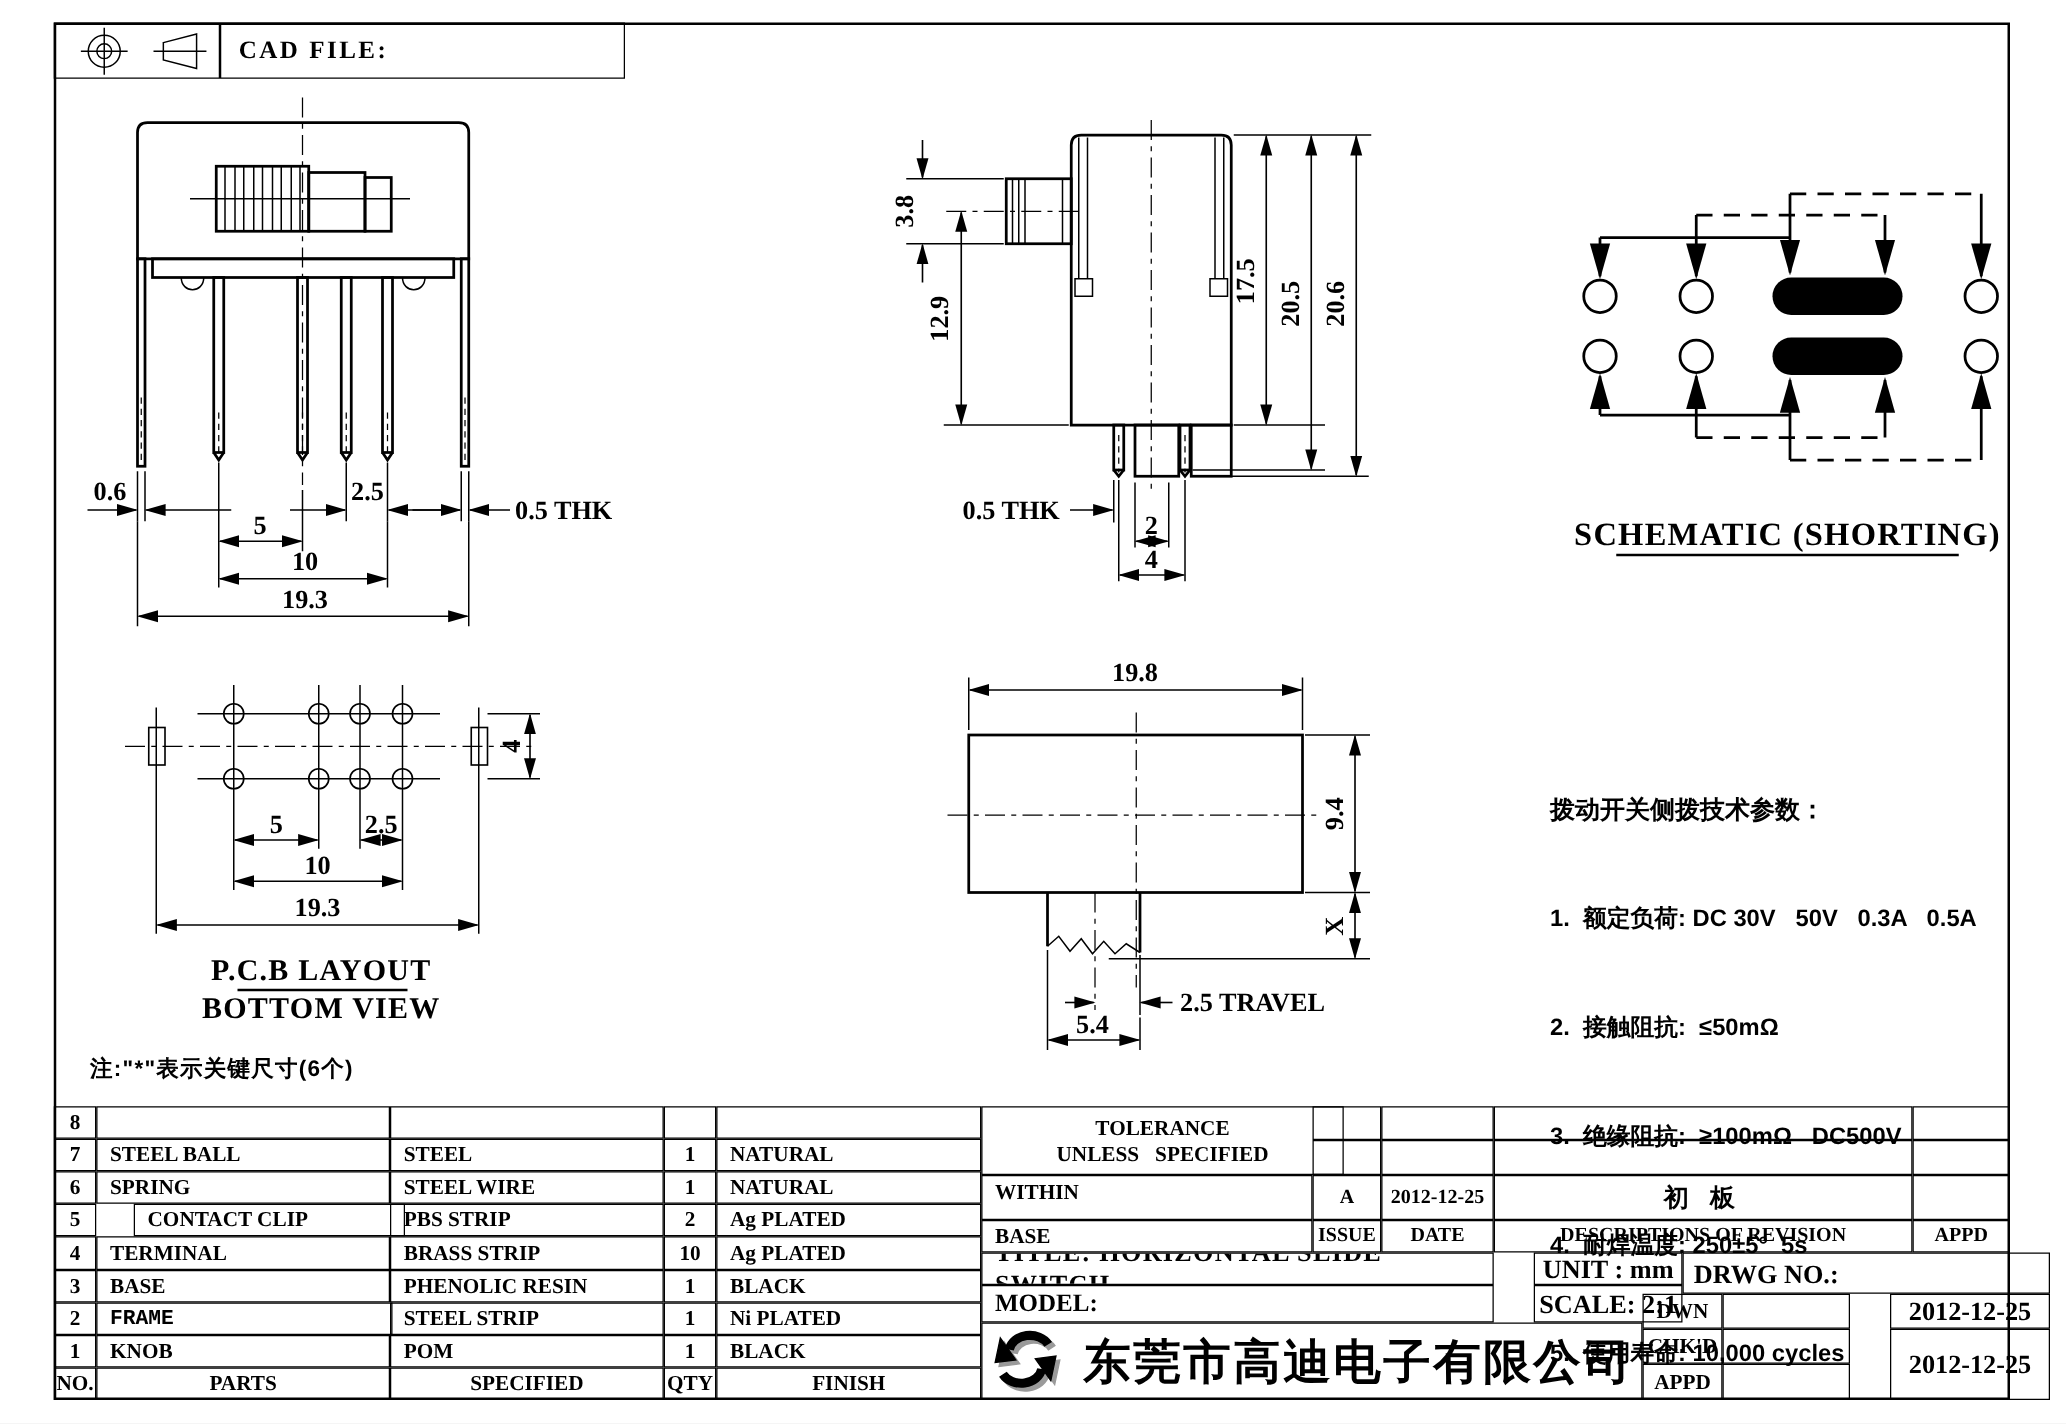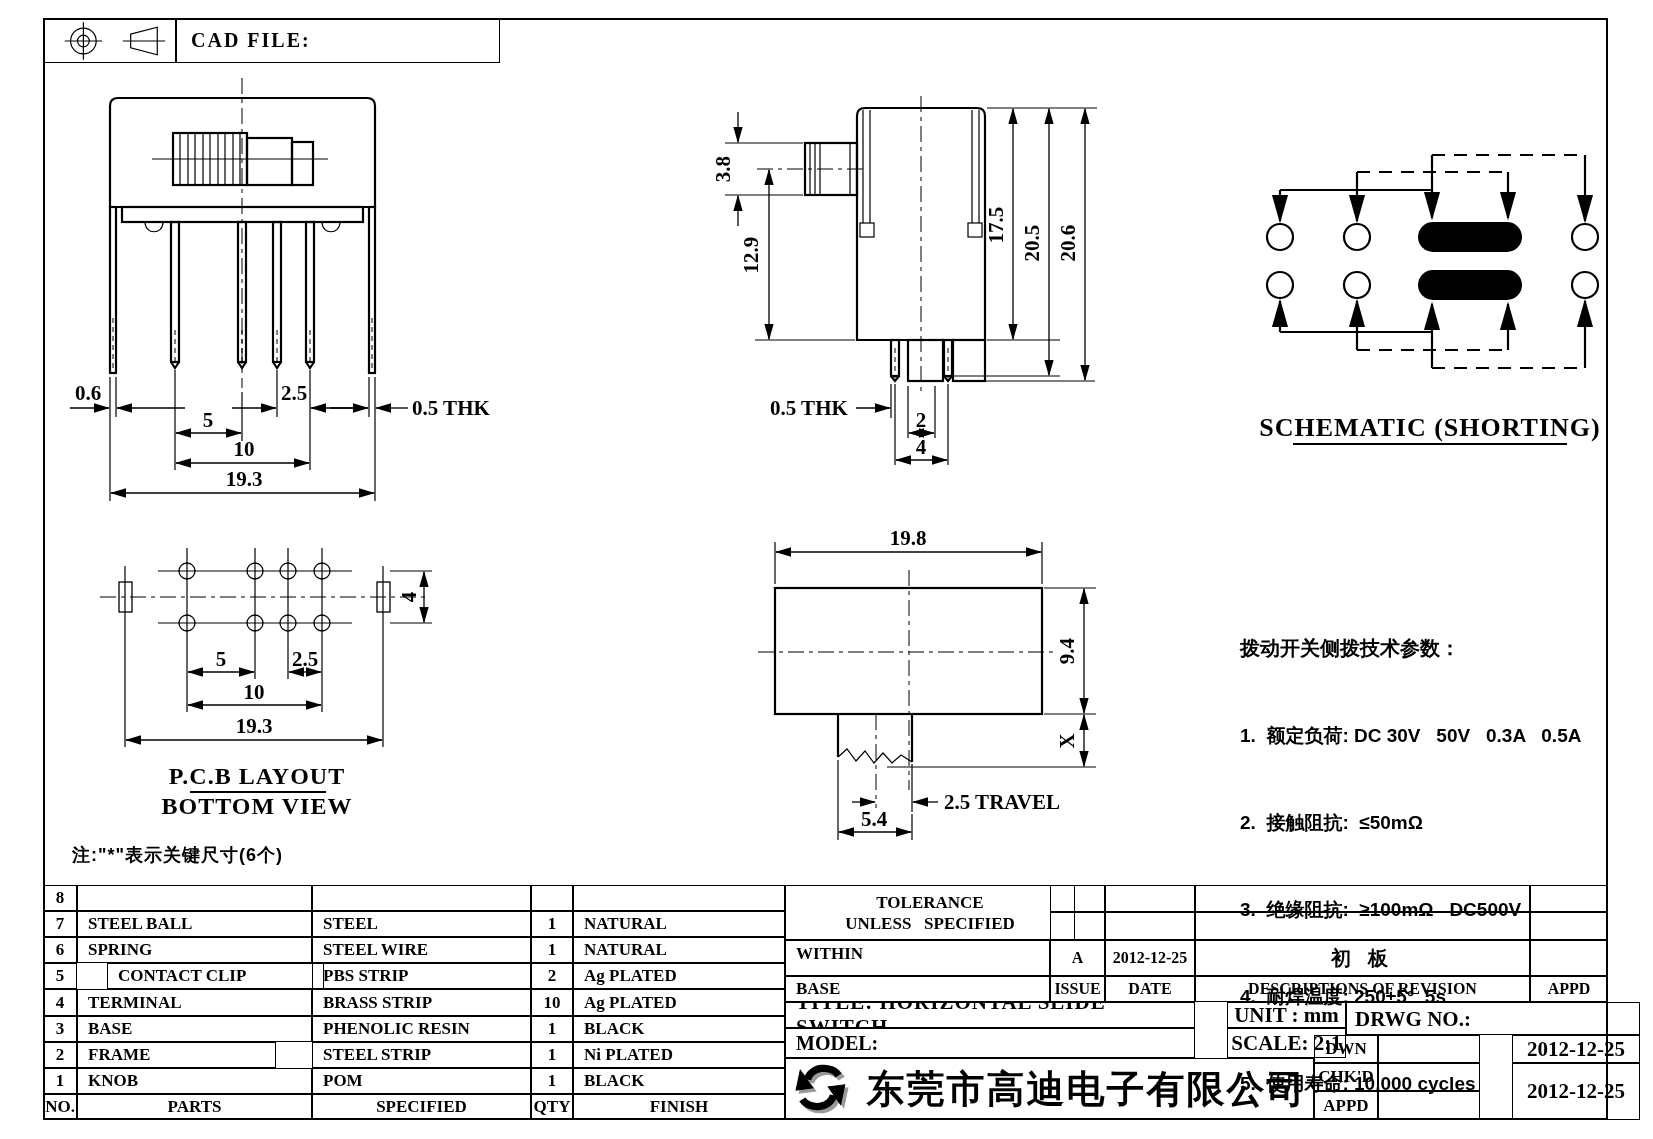--- a/index.html
+++ b/index.html
@@ -379,21 +379,21 @@
   <div class="cell c-center f17" style="left:531px;top:989px;width:42px;height:27px;">10</div>
   <div class="cell c-left f17" style="left:573px;top:989px;width:212px;height:27px;">Ag PLATED</div>
 
   <div class="cell c-center f17" style="left:43px;top:1016px;width:34px;height:26px;">3</div>
   <div class="cell c-left f17" style="left:77px;top:1016px;width:235px;height:26px;">BASE</div>
   <div class="cell c-left f17" style="left:312px;top:1016px;width:219px;height:26px;">PHENOLIC RESIN</div>
   <div class="cell c-center f17" style="left:531px;top:1016px;width:42px;height:26px;">1</div>
   <div class="cell c-left f17" style="left:573px;top:1016px;width:212px;height:26px;">BLACK</div>
 
   <div class="cell c-center f17" style="left:43px;top:1042px;width:34px;height:26px;">2</div>
-  <div class="cell c-left f17" style="left:77px;top:1042px;width:199px;height:26px;">FRAME</div>
+  <div class="cell c-left f17" style="left:77px;top:1042px;width:237px;height:26px;font-family:Liberation Mono, monospace;">FRAME</div>
   <div class="cell c-left f17" style="left:312px;top:1042px;width:219px;height:26px;">STEEL STRIP</div>
   <div class="cell c-center f17" style="left:531px;top:1042px;width:42px;height:26px;">1</div>
   <div class="cell c-left f17" style="left:573px;top:1042px;width:212px;height:26px;">Ni PLATED</div>
 
   <div class="cell c-center f17" style="left:43px;top:1068px;width:34px;height:26px;">1</div>
   <div class="cell c-left f17" style="left:77px;top:1068px;width:235px;height:26px;">KNOB</div>
   <div class="cell c-left f17" style="left:312px;top:1068px;width:219px;height:26px;">POM</div>
   <div class="cell c-center f17" style="left:531px;top:1068px;width:42px;height:26px;">1</div>
   <div class="cell c-left f17" style="left:573px;top:1068px;width:212px;height:26px;">BLACK</div>
 

